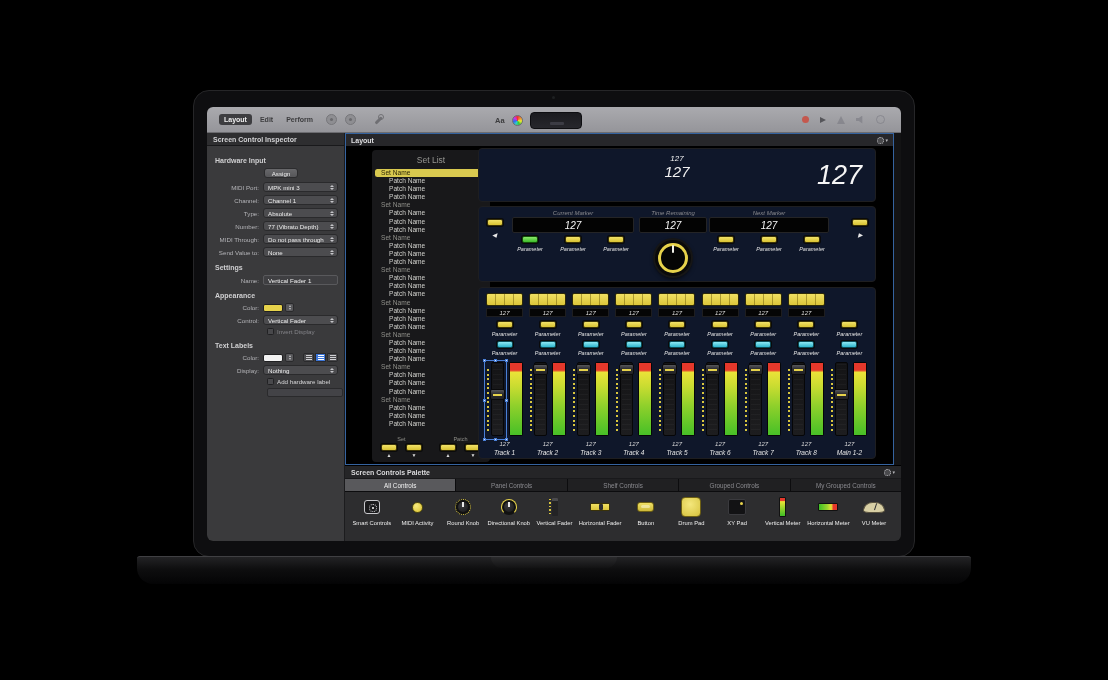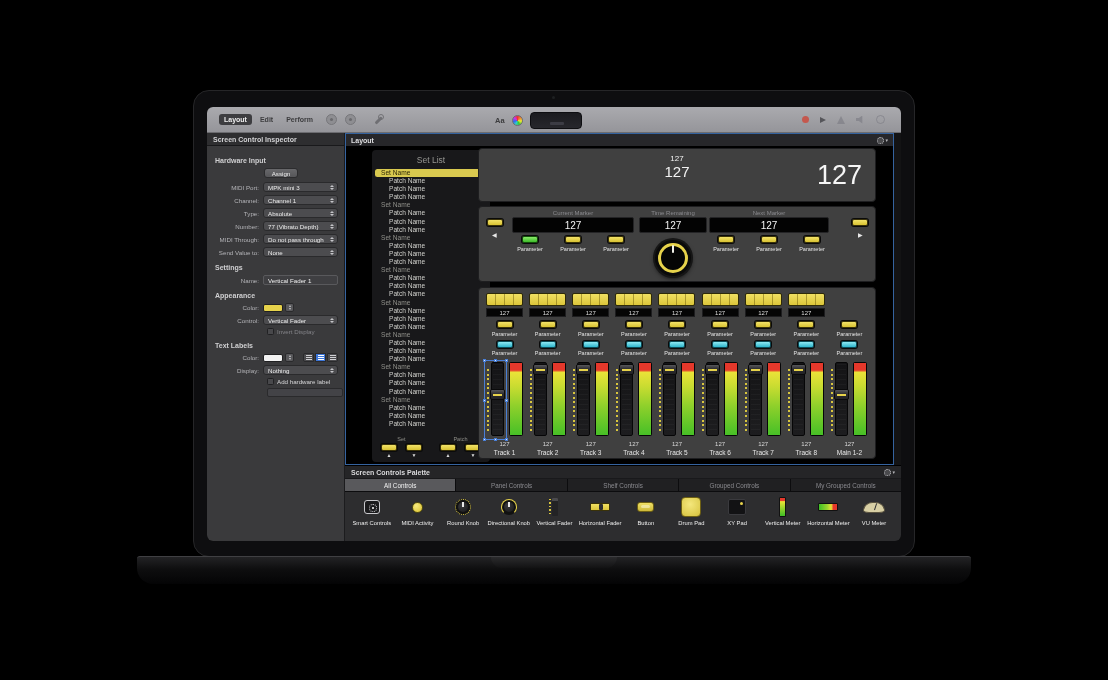--- a/index.html
+++ b/index.html
@@ -98,21 +98,21 @@
   .nav-btn-row{display:flex;gap:9px;}
   .nav-unit{display:flex;flex-direction:column;align-items:center;}
   .tri{font-size:5px;color:#d8d8d8;margin-top:2px;line-height:5px;}
 
   
   .sbtn{width:16px;height:7px;border-radius:2px;background:linear-gradient(#f2e268,#d8c232);border:1px solid #3a3208;box-shadow:0 0 0 1px #0a0a0a;}
   .sbtn.green{background:linear-gradient(#8ae96a,#3dbb2a);border-color:#124d0a;}
   .sbtn.cyan{background:linear-gradient(#8ee8f2,#2fb6cc);border-color:#0a4a56;}
 
   
-  .panel{position:absolute;background:#404040;border:1px solid #1e1e20;border-radius:4px;}
+  .panel{position:absolute;background:#0f172a;border:1px solid #1e1e20;border-radius:4px;font-style:italic;}
   .panel-display{left:132px;top:2px;width:398px;height:54px;}
   .pd-center{position:absolute;left:0;right:0;top:5px;text-align:center;color:#f2f2f2;}
   .pd-small{font-size:8px;line-height:9px;}
   .pd-med{font-size:15px;line-height:17px;}
   .pd-big{position:absolute;right:13px;top:50%;transform:translateY(-50%);font-size:27px;font-weight:300;color:#f6f6f6;}
 
   
   .panel-marker{left:132px;top:60px;width:398px;height:76px;}
   .mlabel{position:absolute;top:3px;font-size:6px;color:#8a8a8e;text-align:center;}
   .lcd-box{position:absolute;top:10px;height:16px;background:#030303;border:1px solid #242426;border-radius:2px;color:#f5f5f5;font-size:10px;display:flex;align-items:center;justify-content:center;}

